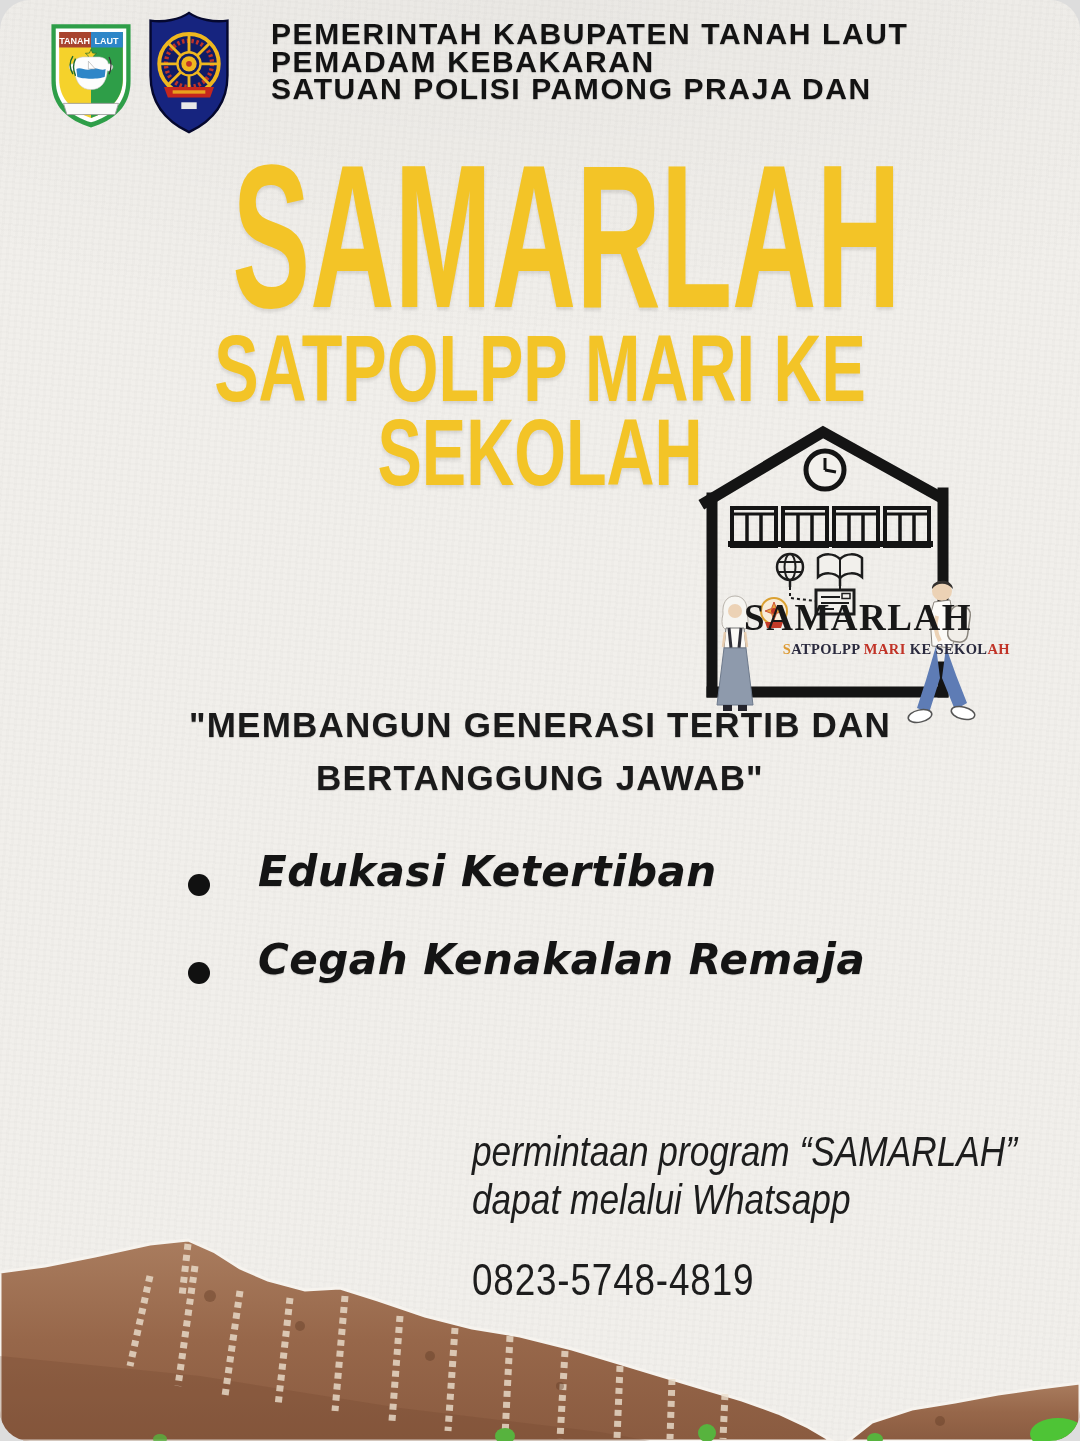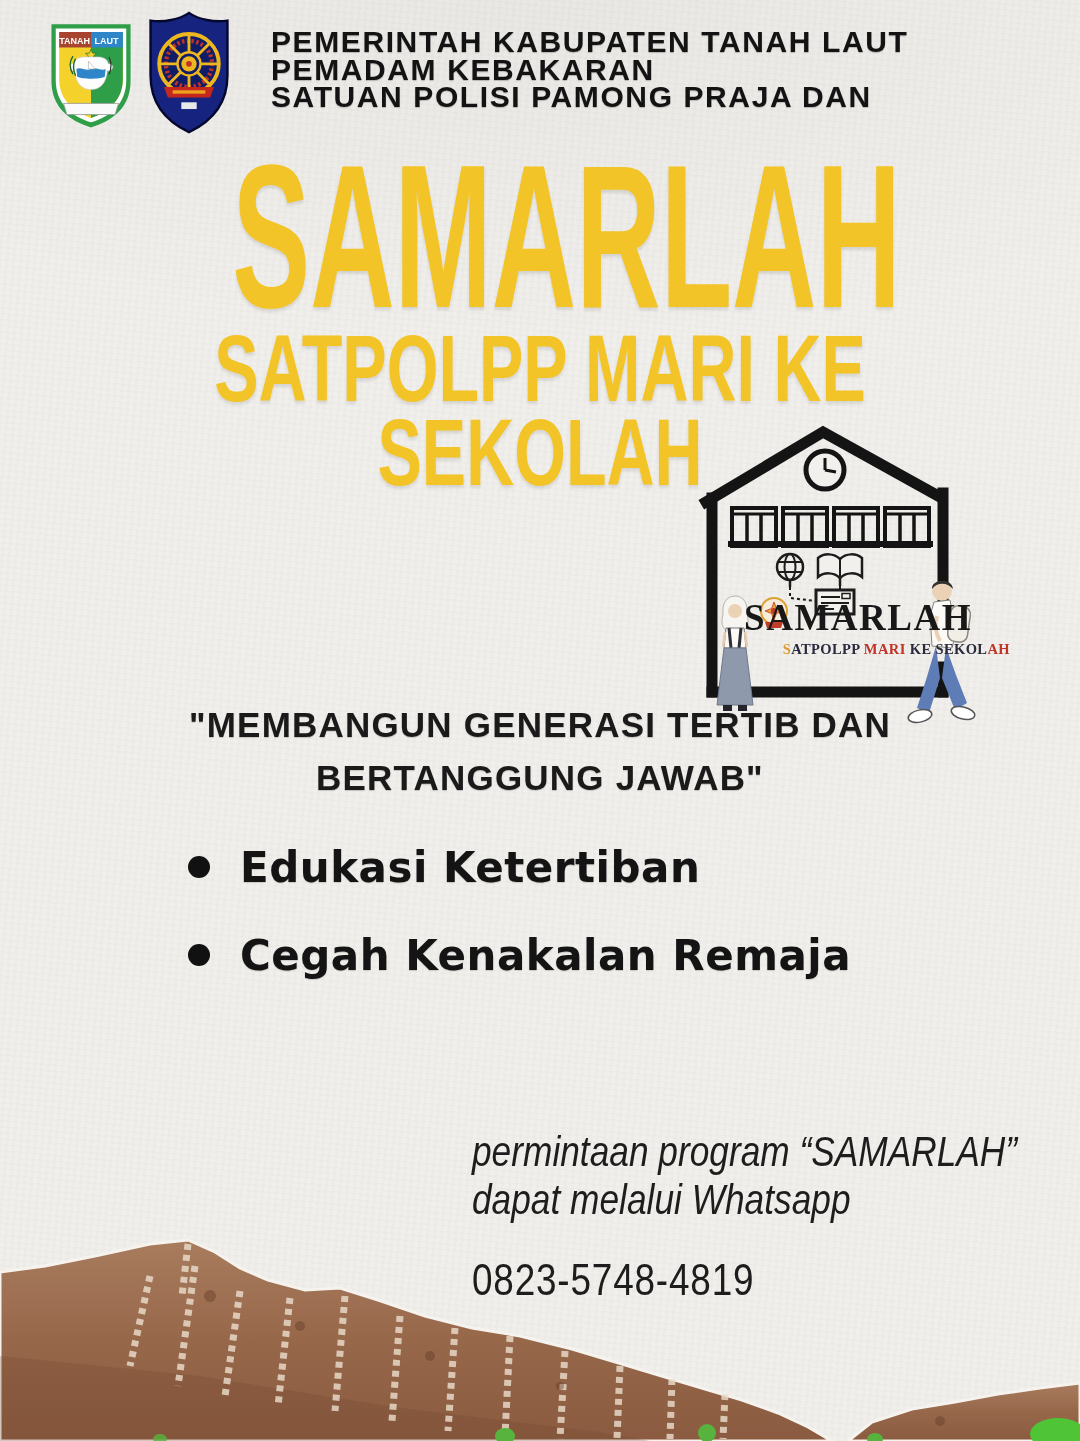--- a/index.html
+++ b/index.html
@@ -5,25 +5,26 @@
   html,body{margin:0;padding:0;}
   body{font-family:"Liberation Sans",sans-serif;background:#ddd;}
   .poster{
     position:relative;width:1080px;height:1441px;overflow:hidden;margin:0 auto;
     background:
       radial-gradient(1200px 500px at 50% 0%, rgba(0,0,0,0.03), transparent 70%),
       repeating-linear-gradient(95deg, rgba(0,0,0,0.013) 0 3px, transparent 3px 7px),
       repeating-linear-gradient(5deg, rgba(0,0,0,0.013) 0 2px, transparent 2px 6px),
       #f1efeb;
     color:#161616;
+    border-radius:30px;
   }
   
   .logo1{position:absolute;left:48px;top:13px;width:86px;height:124px;}
   .logo2{position:absolute;left:140px;top:10px;width:98px;height:125px;}
-  .header-text{position:absolute;left:271px;top:28px;line-height:27.5px;
+  .header-text{position:absolute;left:271px;top:20px;line-height:27.5px;
     font-weight:bold;font-size:30px;letter-spacing:1.6px;color:#131313;
     text-shadow:0 1px 1px rgba(0,0,0,0.22);}
   
   .title-main{position:absolute;top:152px;left:0;width:1080px;text-align:center;
     font-weight:bold;font-size:205px;line-height:168px;color:#F3C427;
     transform:scaleX(0.57);transform-origin:50% 50%;white-space:nowrap;
     text-shadow:0 3px 4px rgba(0,0,0,0.10);}
   .title-sub{position:absolute;top:326px;left:0;width:1080px;text-align:center;
     font-weight:bold;font-size:95px;line-height:84px;color:#F3C427;
     transform:scaleX(0.70);transform-origin:50% 50%;white-space:nowrap;
@@ -37,21 +38,21 @@
   .sch-tagline{position:absolute;left:0;top:221px;width:100%;padding-left:16px;box-sizing:border-box;
     text-align:right;font-family:"Liberation Serif",serif;font-weight:bold;
     font-size:14.5px;letter-spacing:0.4px;white-space:nowrap;}
   .tg-dark{color:#2a2a3e;} .tg-red{color:#c13327;} .tg-orange{color:#dd9a33;}
   
   .quote{position:absolute;top:698px;left:0;width:1080px;text-align:center;
     font-weight:bold;font-size:35px;letter-spacing:1.2px;line-height:53px;color:#1a1a1a;
     text-shadow:0 1px 1px rgba(0,0,0,0.18);}
   
   .bullets{position:absolute;left:188px;top:838px;}
-  .bullet{display:flex;align-items:center;gap:30px;height:58px;margin-bottom:30px;}
+  .bullet{display:flex;align-items:flex-end;gap:48px;height:58px;margin-bottom:30px;font-style:italic;}
   .dot{width:22px;height:22px;border-radius:50%;background:#111;flex:0 0 auto;}
   .bullet-text{font-family:"DejaVu Sans",sans-serif;font-weight:bold;font-size:42px;
     color:#141414;letter-spacing:0.5px;white-space:nowrap;
     text-shadow:0 1px 1px rgba(0,0,0,0.15);}
   
   .contact{position:absolute;left:472px;top:1128px;color:#1d1d1d;}
   .contact-lines{font-style:italic;font-size:42px;line-height:48px;
     transform:scaleX(0.84);transform-origin:left top;white-space:nowrap;}
   .phone{font-size:45px;margin-top:30px;letter-spacing:1px;
     transform:scaleX(0.82);transform-origin:left top;white-space:nowrap;}

